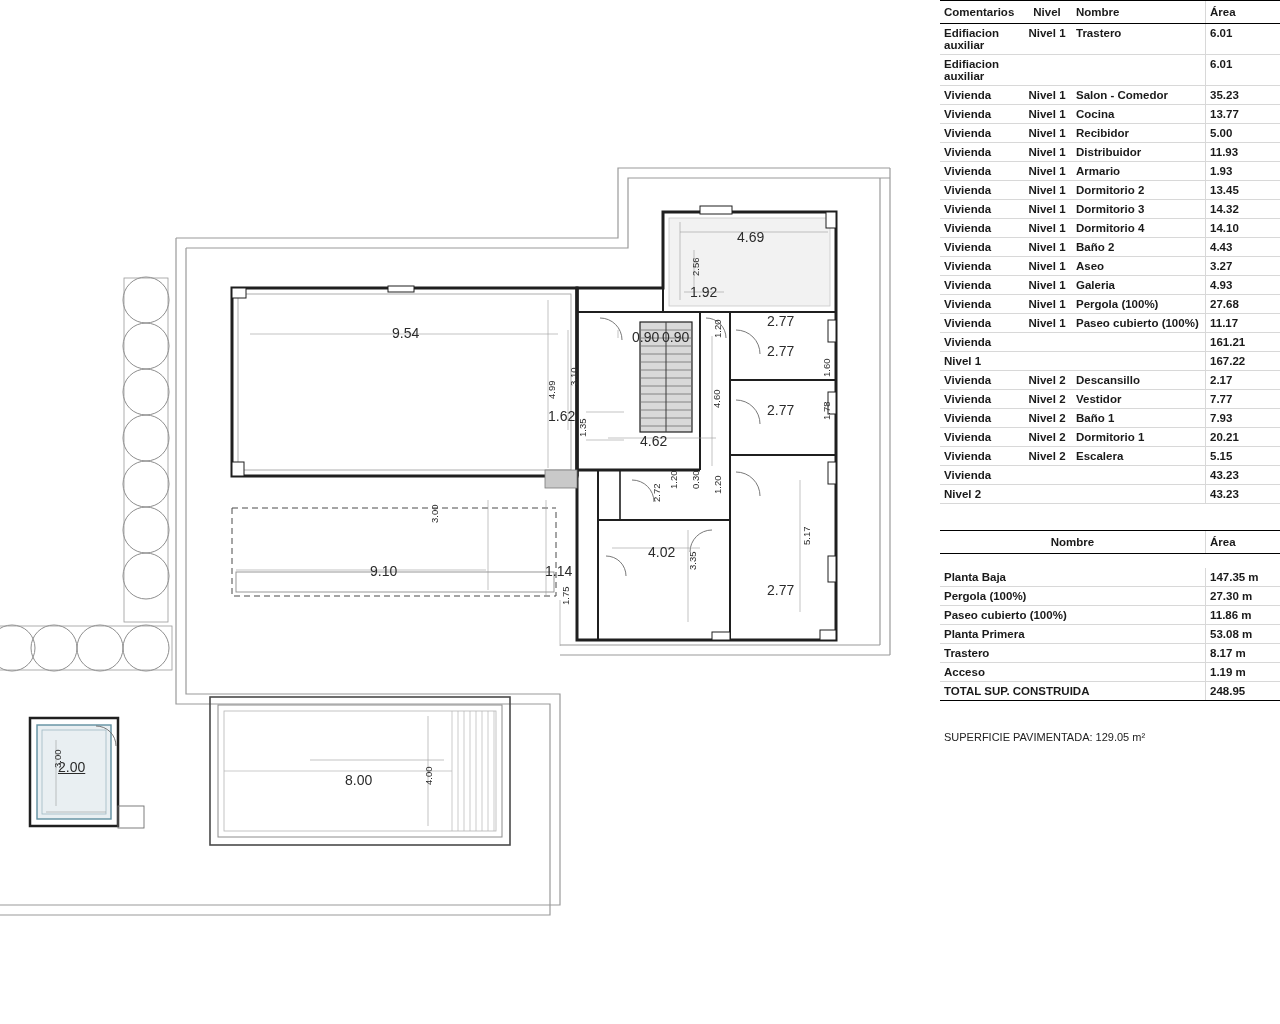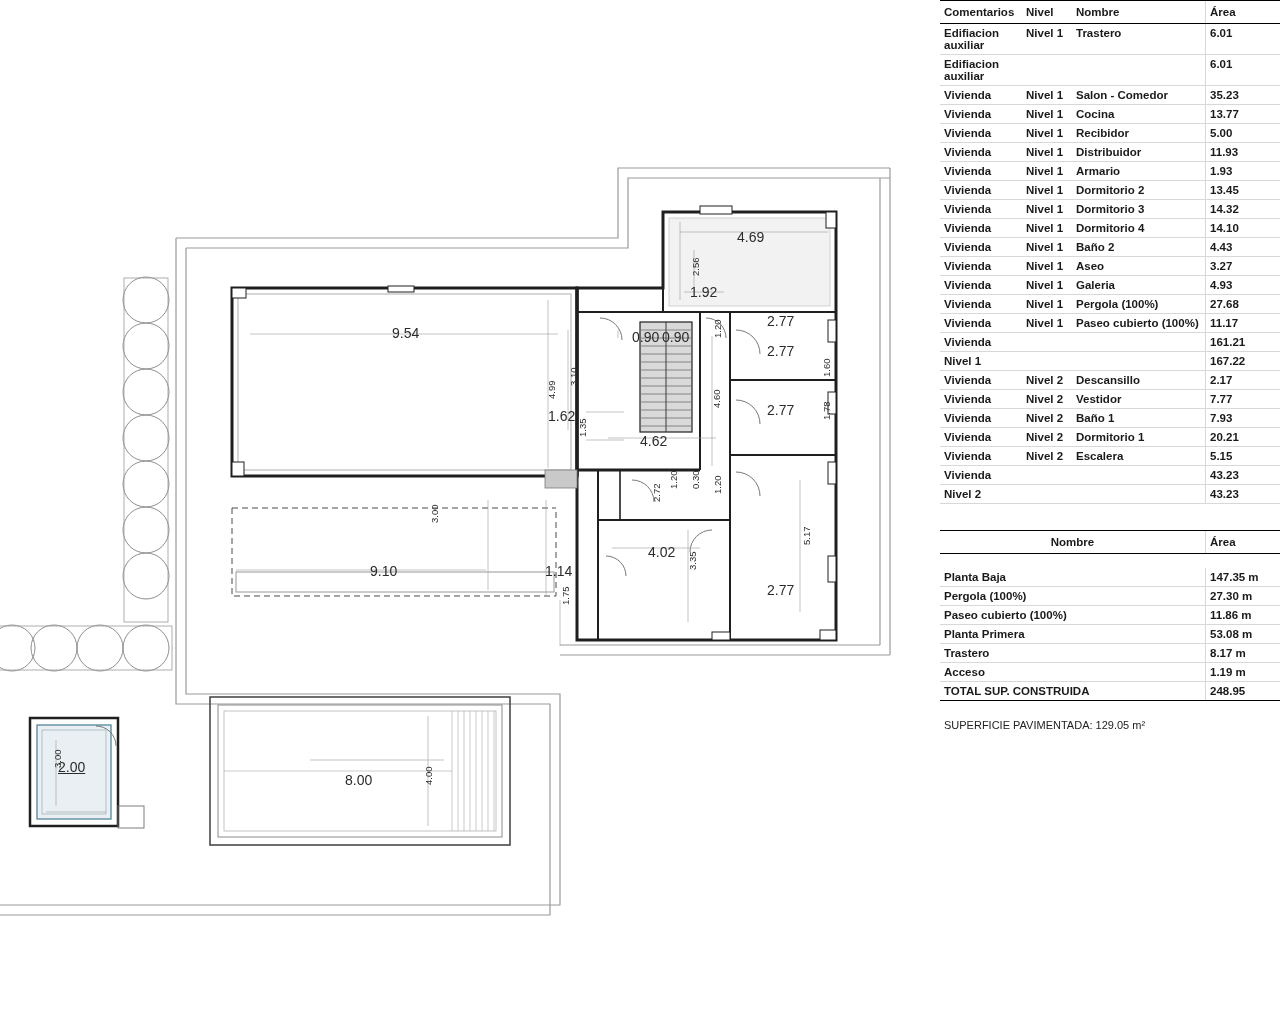--- a/index.html
+++ b/index.html
@@ -11,27 +11,27 @@
   .plan-area{position:absolute;left:0;top:0;width:930px;height:1024px;}
   .tables{position:absolute;left:940px;top:0;width:340px;height:1024px;}
 
   
   table{border-collapse:collapse;width:340px;font-size:11.5px;}
   table th,table td{padding:3px 4px;text-align:left;vertical-align:top;}
   .tbl-title{font-weight:bold;font-size:13px;text-align:center;padding:12px 0 10px 0;}
   .hdr td,.hdr th{font-weight:bold;border-bottom:1px solid #000;border-top:1px solid #000;padding-top:5px;padding-bottom:5px;}
   .row td{border-bottom:1px solid #d8d8d8;font-weight:bold;}
   .col-com{width:74px;}
-  .col-niv{width:42px;}
+  .col-niv{width:42px;text-align:center;}
   .col-nom{width:auto;}
   .col-area{width:66px;border-left:1px solid #d8d8d8;}
   .hdr .col-area{border-left:1px solid #d8d8d8;}
   .spacer td{height:8px;border:none;}
   .total td{font-weight:bold;border-top:1px solid #000;border-bottom:1px solid #000;}
-  .note{font-size:11px;margin-top:18px;padding-left:4px;color:#222;}
+  .note{font-size:11px;margin-top:30px;padding-left:4px;color:#222;}
   .sub-table{margin-top:26px;}
   .sub-table .col-nom{width:auto;text-align:center;}
   .sub-table td.col-nom{text-align:left;}
   .dim{position:absolute;font-size:14px;color:#2b2b2b;white-space:nowrap;}
   .dimv{position:absolute;font-size:9.5px;color:#2b2b2b;white-space:nowrap;transform:rotate(-90deg);transform-origin:left top;}
   svg.overlay{position:absolute;left:0;top:0;width:930px;height:1024px;}
 </style>
 </head>
 <body>
 

